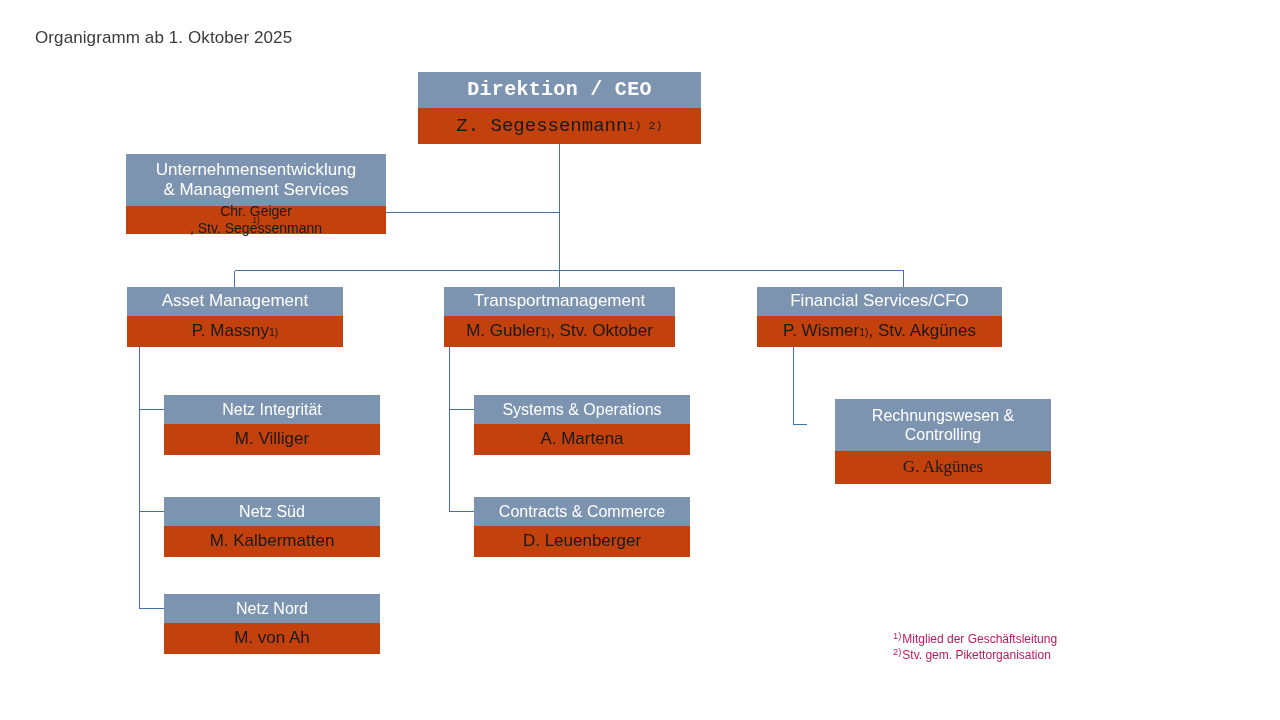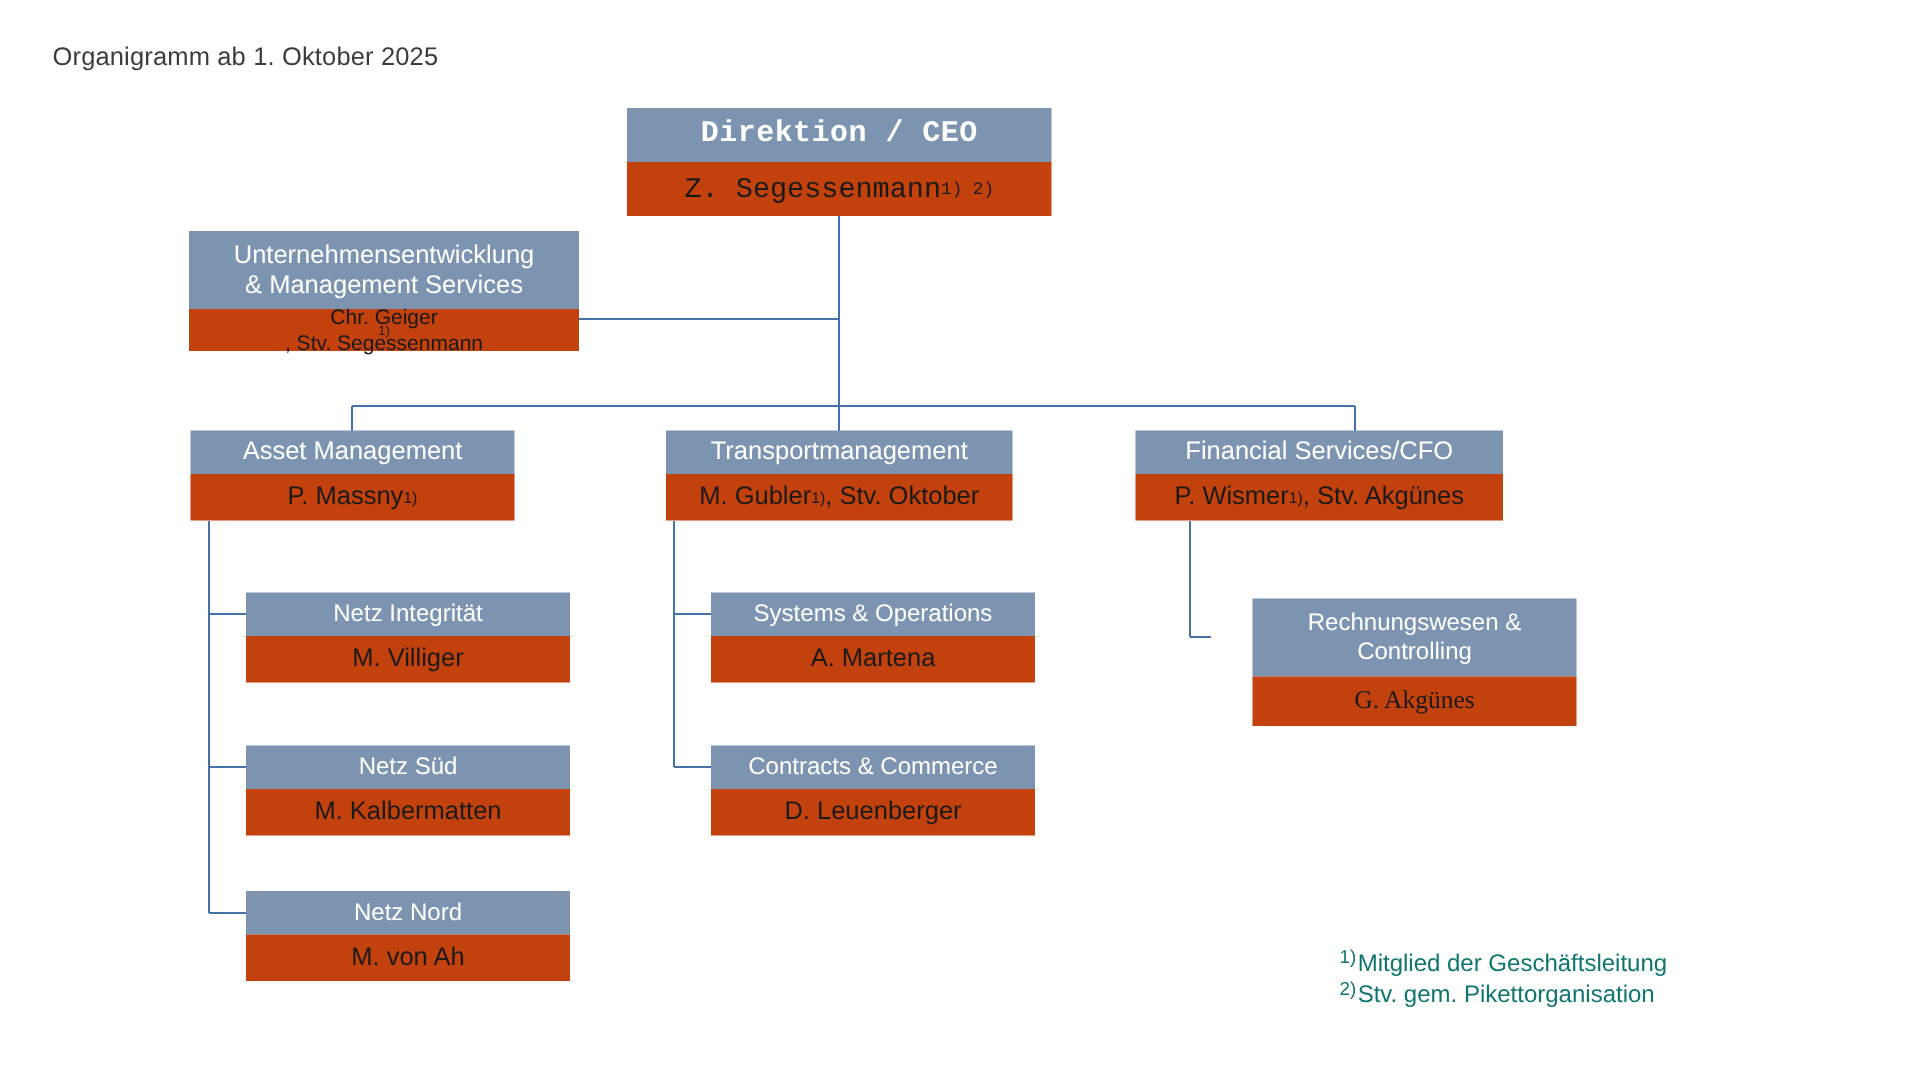--- a/index.html
+++ b/index.html
@@ -109,22 +109,22 @@
     font-size: 0.62em;
     vertical-align: 0.42em;
     line-height: 0;
   }
 
   
   .footnotes {
     position: absolute;
     left: 893px;
     top: 632px;
-    font-size: 16px;
-    color: #0f766e;
+    font-size: 12px;
+    color: #be185d;
     line-height: 1.33;
   }
   .footnotes .fn-line { white-space: nowrap; }
   .footnotes .fn-mark {
     font-size: 0.78em;
     vertical-align: 0.42em;
     line-height: 0;
     margin-right: 1px;
   }
 </style>

